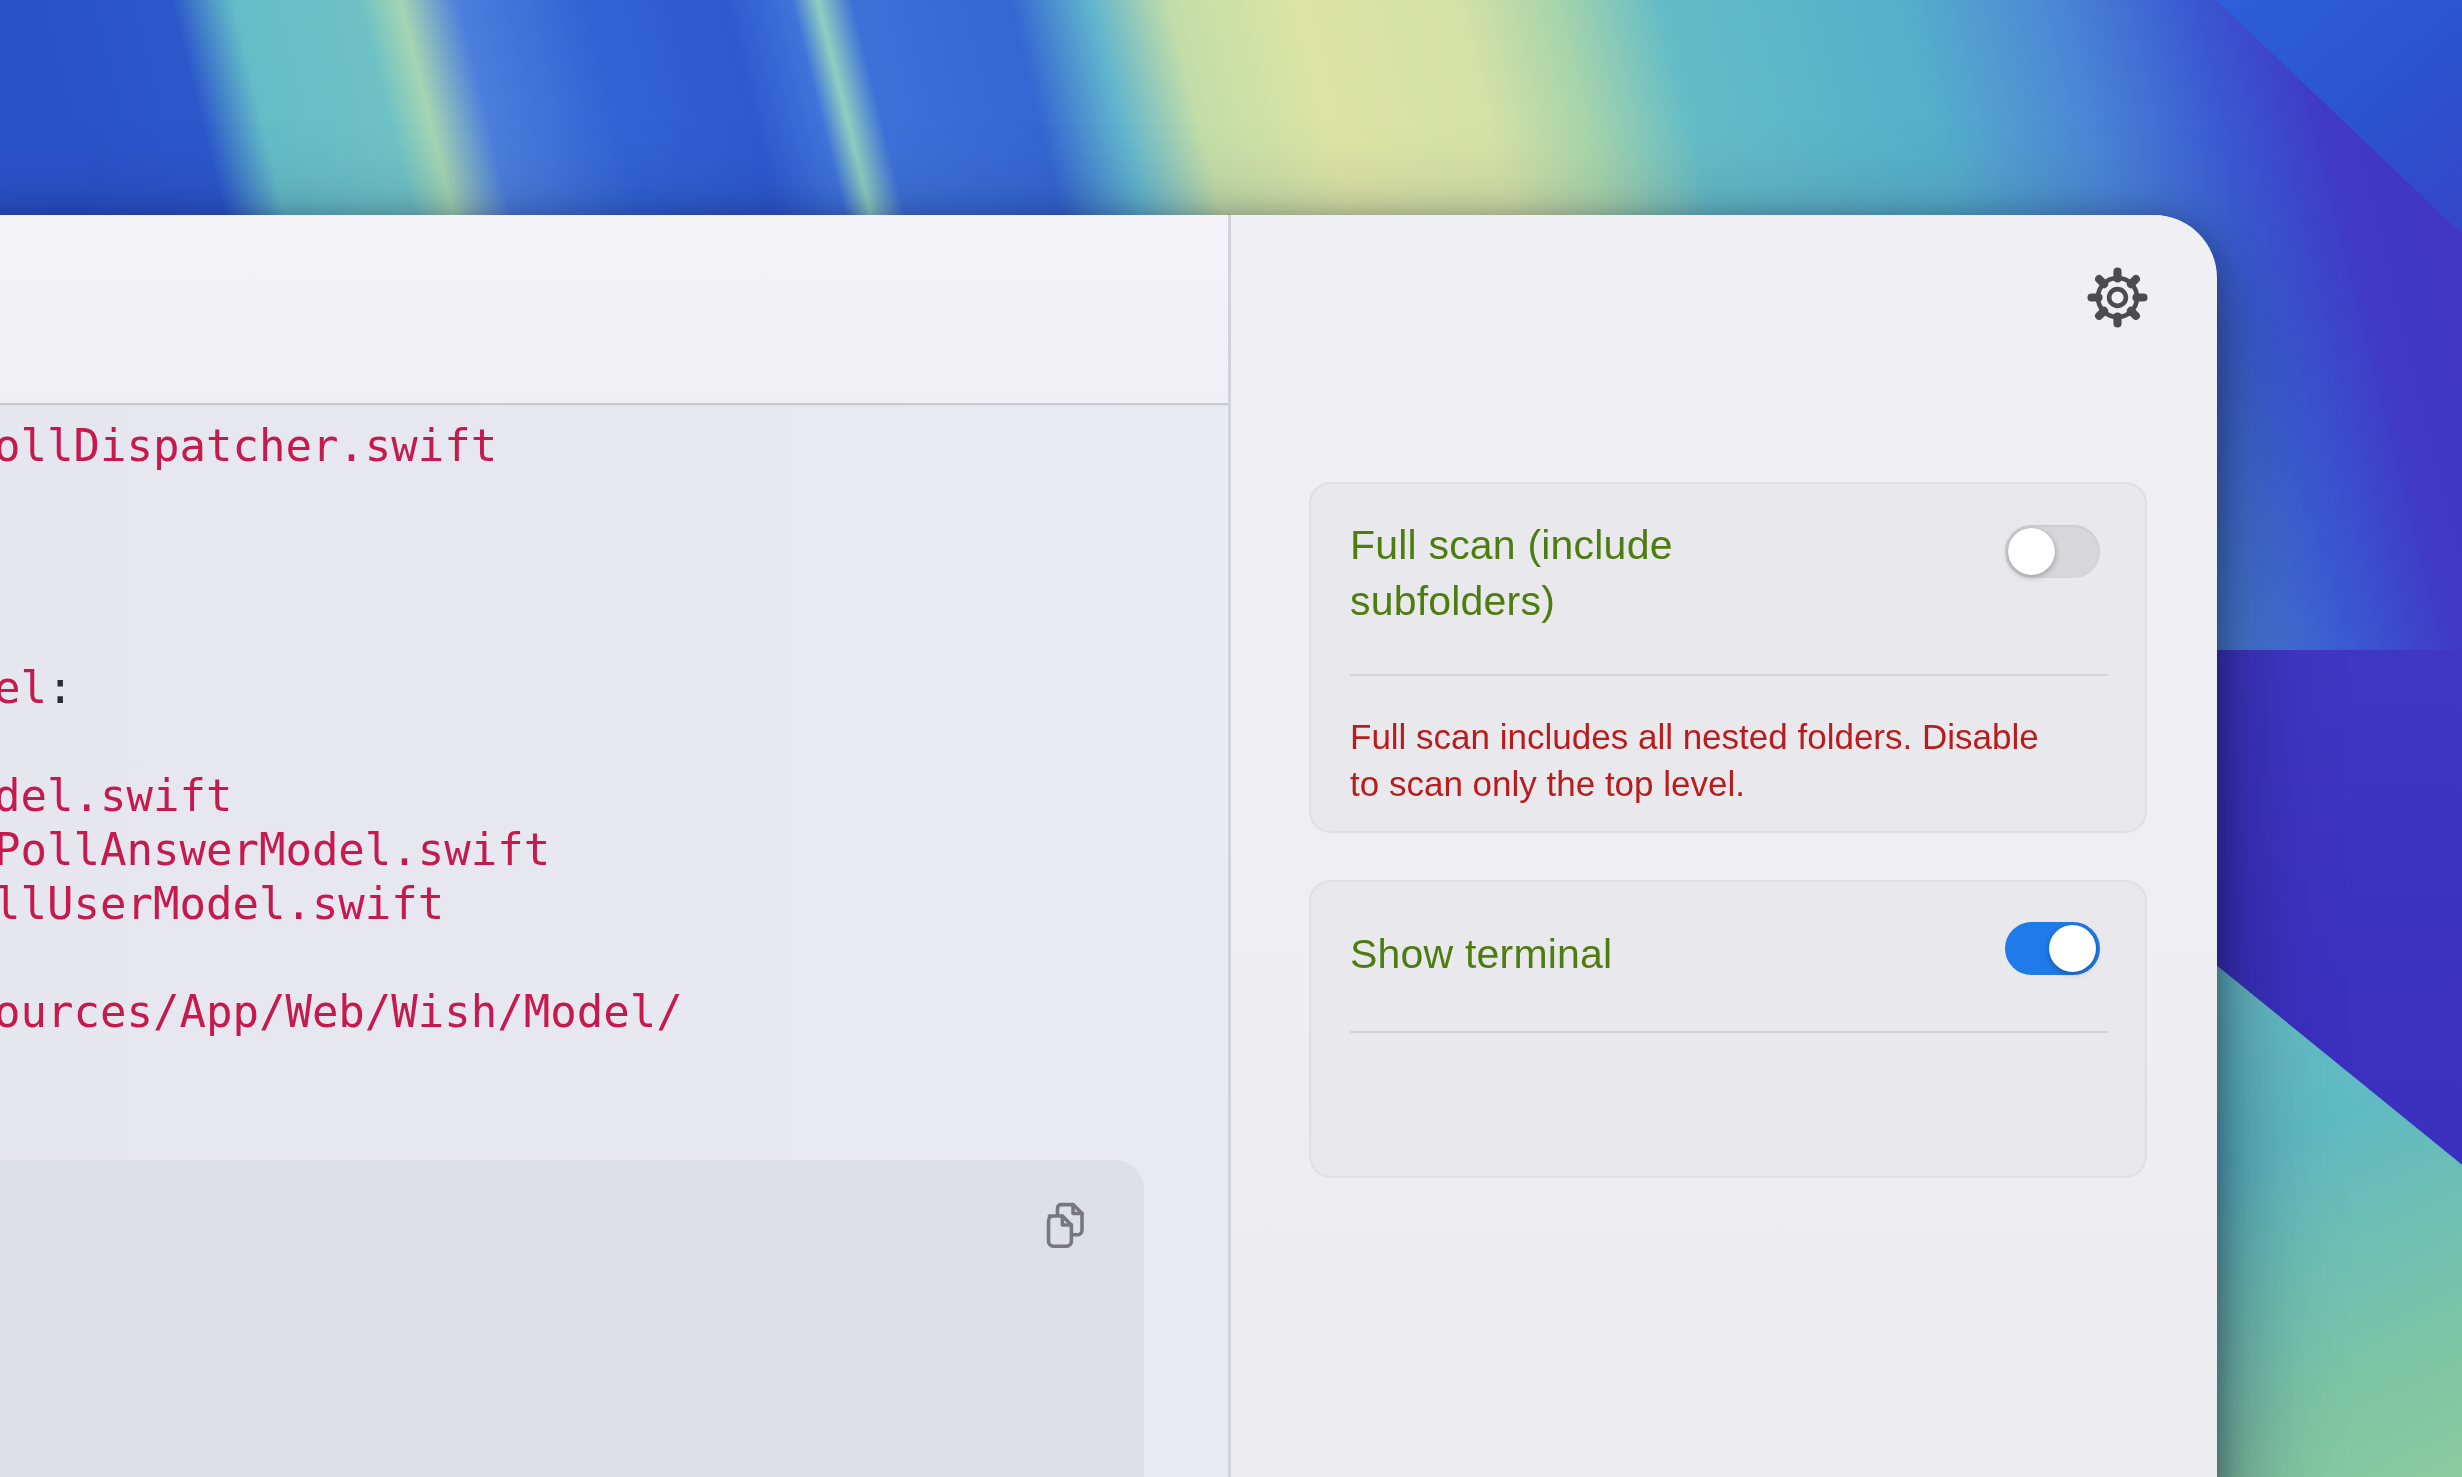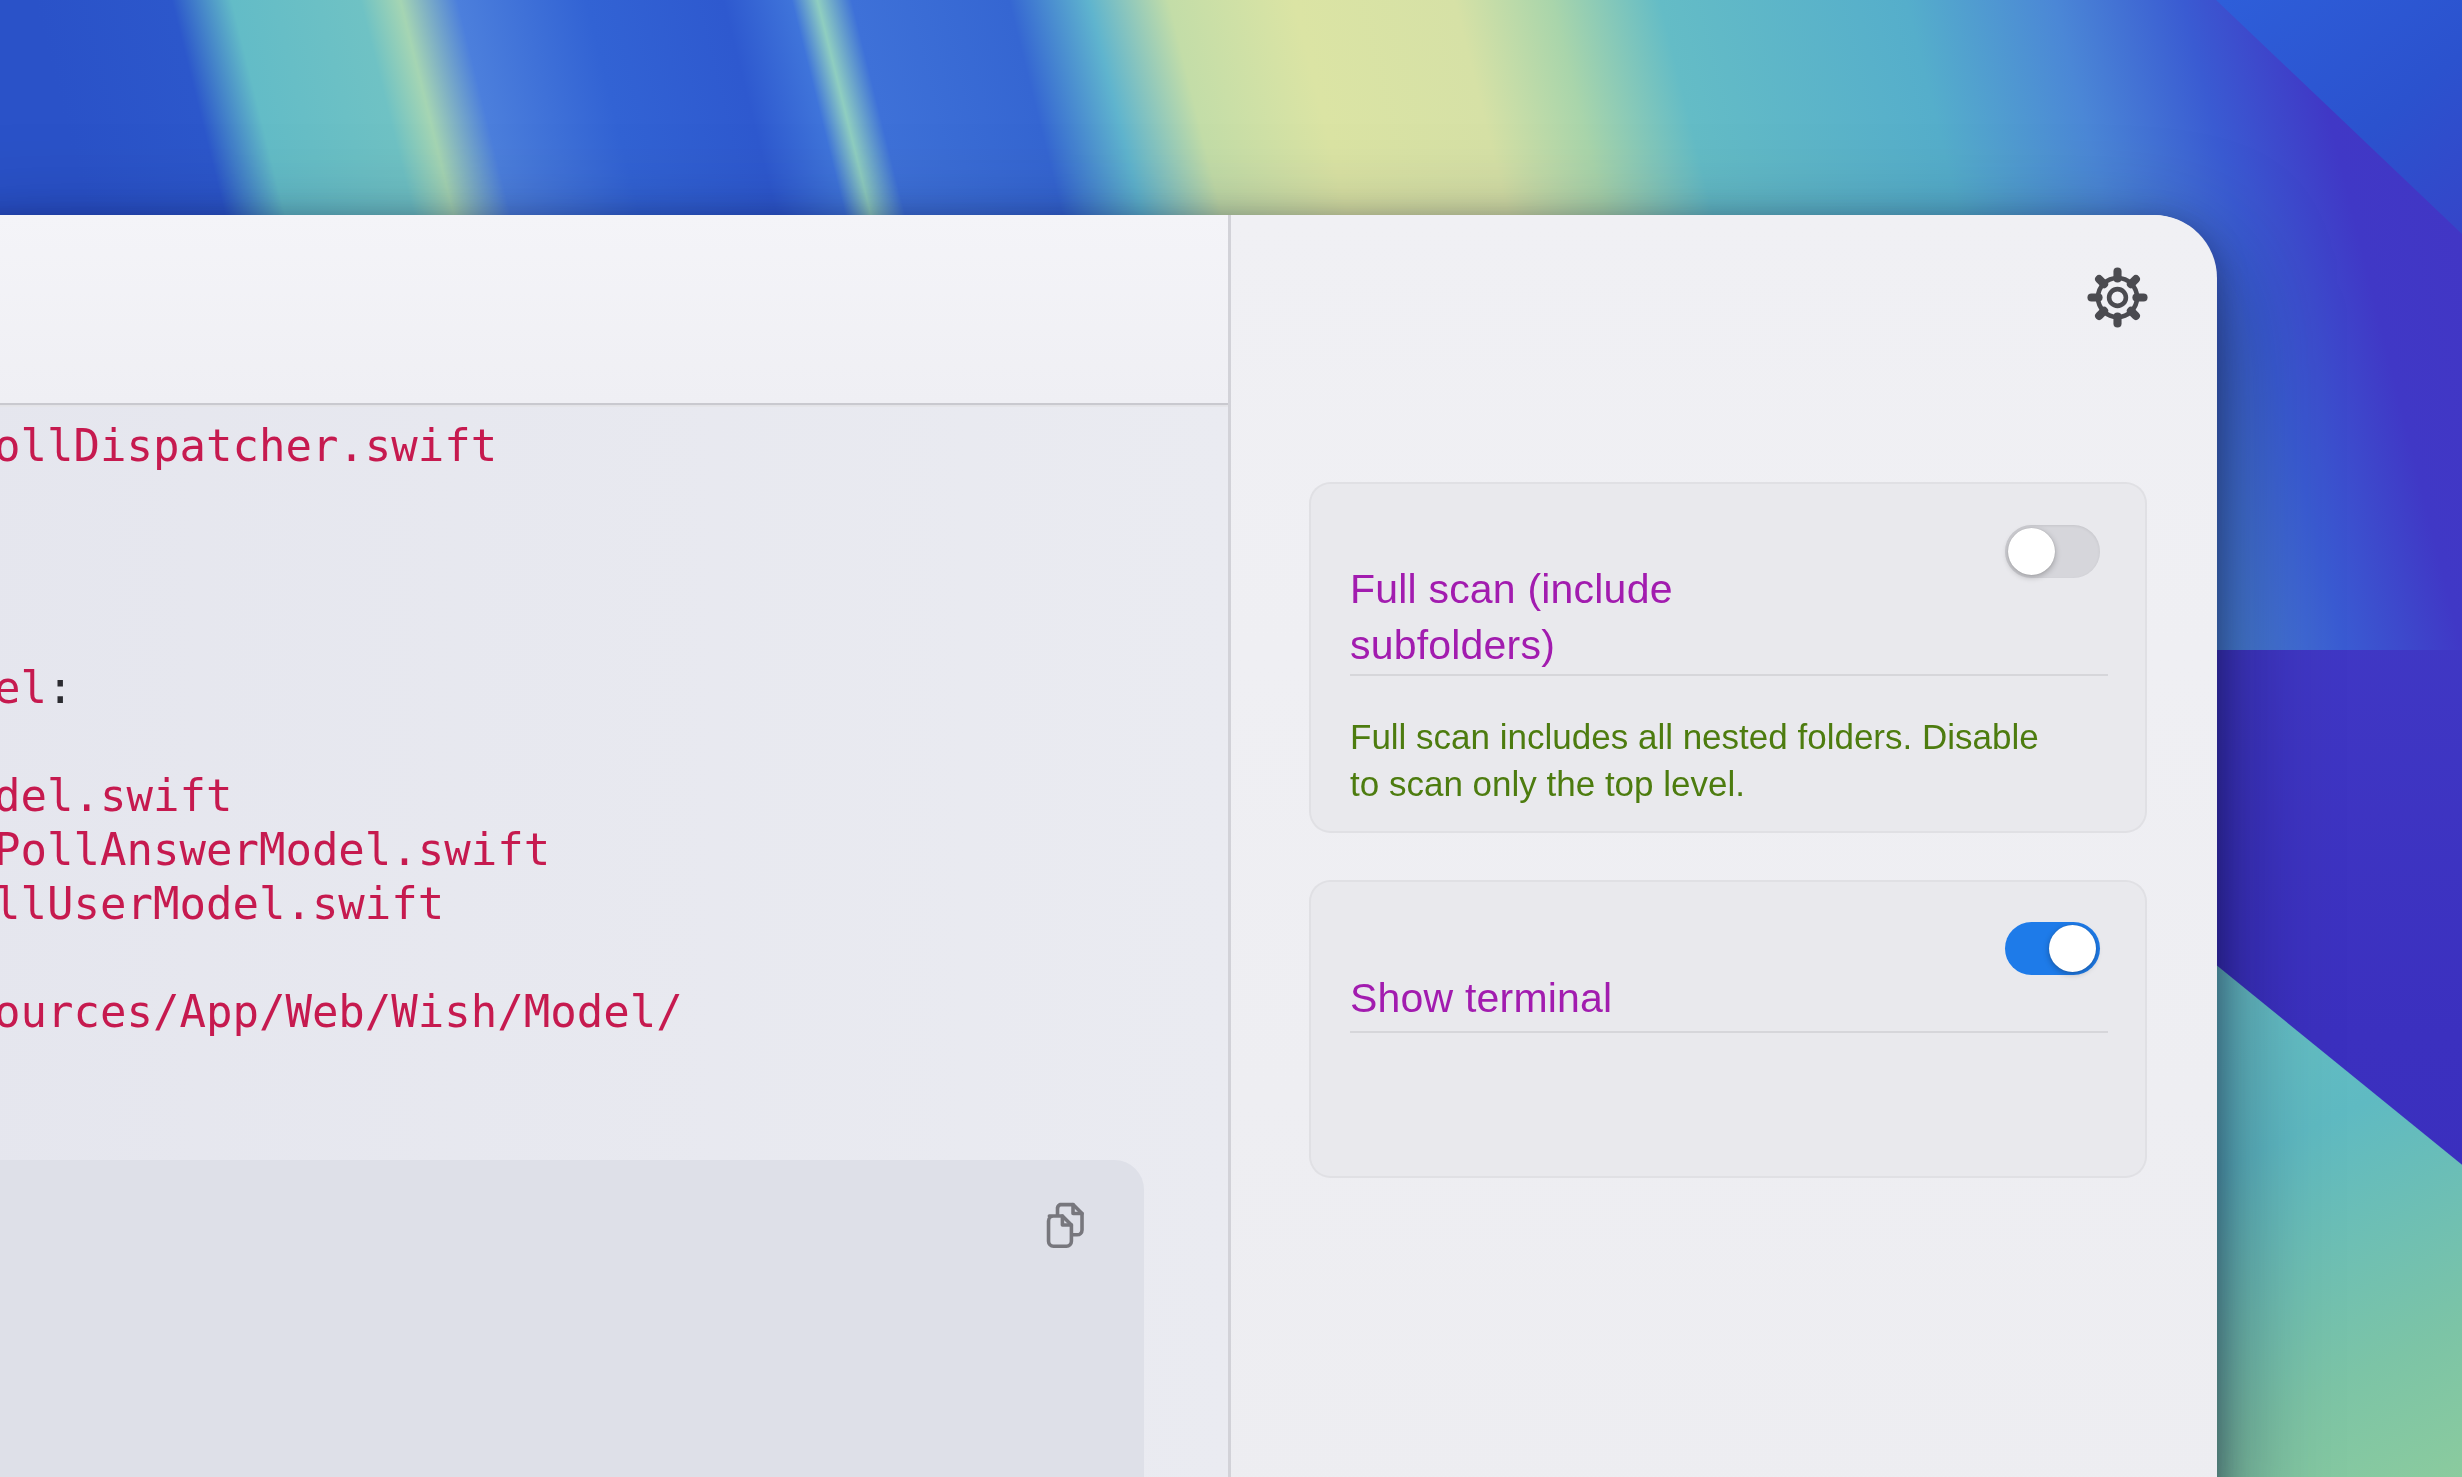--- a/index.html
+++ b/index.html
@@ -55,27 +55,27 @@
   .pane-right { left:1290px; top:0; width:985px; height:100%;
     border-radius:0 63px 0 0;
     background:linear-gradient(180deg,#F0F0F4 0%,#EDEDF1 100%); }
   .gear-btn { left:854px; top:50px; width:65px; height:65px; cursor:pointer; }
 
   .card { left:78px; width:838px; background:#E9E9ED;
     border:2px solid rgba(0,0,0,.035); border-radius:21.7px; }
   .card1 { top:267px; height:351px; }
   .card2 { top:665px; height:298px; }
   .card-title { left:39px; width:512px; font-size:41px; line-height:56px;
-    color:#a21caf; letter-spacing:0.2px;margin-top:44px; }
+    color:#4d7c0f; letter-spacing:0.2px; }
   .card1 .card-title { top:33px; }
   .card2 .card-title { top:44px; }
   .card-divider { left:39px; width:758px; height:2px; background:rgba(0,0,0,.08); }
   .card1 .card-divider { top:190px; }
   .card2 .card-divider { top:149px; }
-  .card-desc { left:39px; width:690px; font-size:35px; line-height:47px; color:#4d7c0f; }
+  .card-desc { left:39px; width:690px; font-size:35px; line-height:47px; color:#b91c1c; }
   .card1 .card-desc { top:229px; }
   .card2 .card-desc { top:174px; }
 
   
   .toggle { left:694px; width:95px; height:53px; border-radius:26.6px; cursor:pointer; }
   .card1 .toggle { top:41px; }
   .card2 .toggle { top:40px; }
   .toggle.off { background:#D6D6DB; box-shadow:inset 0 1px 3px rgba(0,0,0,.08); }
   .toggle.on  { background:#1E7BE9; }
   .knob { position:absolute; top:3px; width:47px; height:47px; border-radius:50%;

